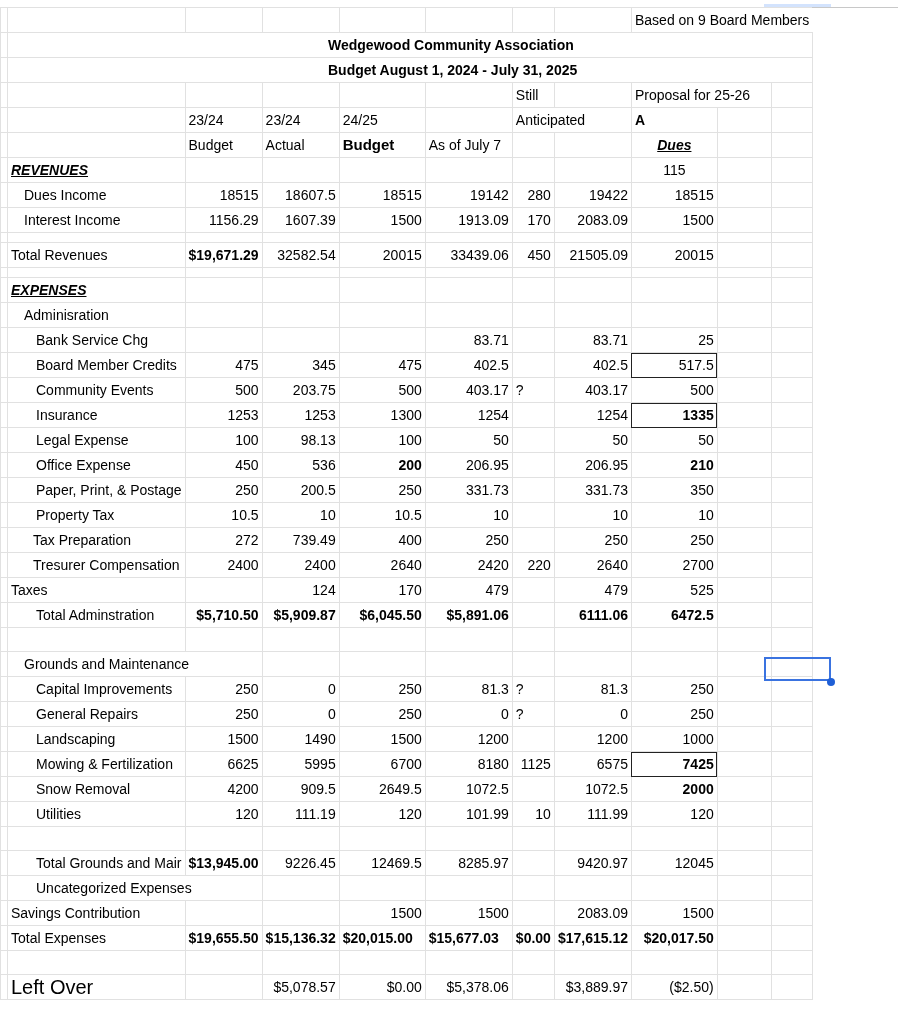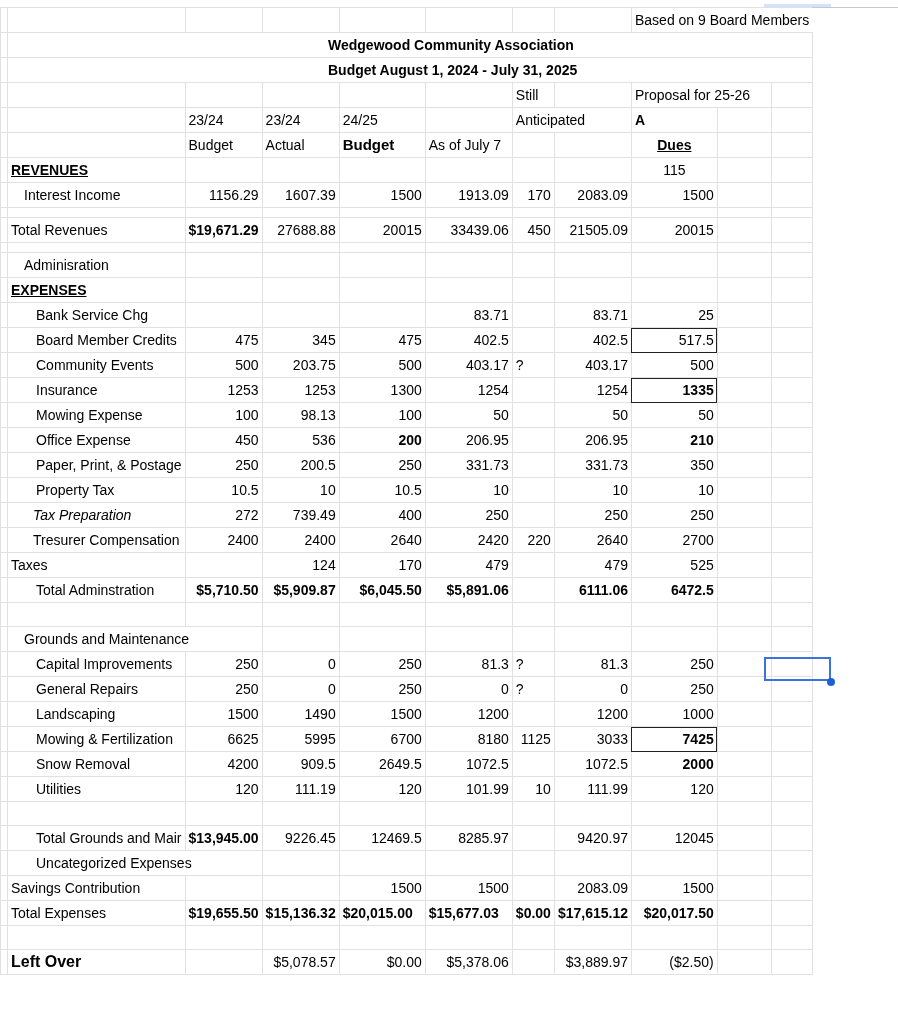--- a/index.html
+++ b/index.html
@@ -7,21 +7,21 @@
   .sheet { position: absolute; left: 0; top: 4px; width: 720px; height: 1023px; }
   .topline { position: absolute; left: 0; top: 0; width: 898px; height: 3px; border-bottom: 1px solid #c8c8c8; background: #fff; }
   .hdr-sel { position: absolute; left: 764px; top: 0; width: 67px; height: 3px; background: #d3e3fd; }
   table.grid { position: absolute; left: 0; top: 3px; border-collapse: collapse; table-layout: fixed; }
   table.grid td { border: 1px solid #e1e1e1; padding: 0 3px; height: 24px; font-size: 14px; white-space: nowrap; overflow: visible; line-height: 24px; box-sizing: border-box; }
   td.spacer { height: 10px !important; line-height: 10px !important; }
   td.r { text-align: right; }
   td.c { text-align: center; }
   .cal { font-family: "Liberation Sans", sans-serif; font-size: 13.5px; }
   .b { font-weight: bold; margin-left: 48px; }
-  .u { text-decoration: underline; }
+  .u { text-decoration: underline; font-style: italic; }
   .ind1 { padding-left: 16px !important; }
   .ind2 { padding-left: 28px !important; }
   .boxed { outline: 1.5px solid #222; outline-offset: -1px; }
   .selbox { position: absolute; left: 764px; top: 653px; width: 67px; height: 24px; border: 2px solid #3a73e0; box-sizing: border-box; }
   .selhandle { position: absolute; left: 827px; top: 674px; width: 8px; height: 8px; border-radius: 50%; background: #1f5fd6; }
 </style>
 </head>
 <body>
 
 <div class="sheet">
@@ -113,20 +113,33 @@
           <td></td>
           <td></td>
           <td></td>
           <td></td>
       <td class="c">115</td>
       <td></td>
           <td></td>
     </tr>
     <tr>
       <td></td>
+      <td class="cal ind1">Dues Income</td>
+      <td class="r cal">18515</td>
+      <td class="r">18607.5</td>
+      <td class="r cal">18515</td>
+      <td class="r cal">19142</td>
+      <td class="r">280</td>
+      <td class="r">19422</td>
+      <td class="r cal">18515</td>
+      <td></td>
+          <td></td>
+    </tr>
+    <tr>
+      <td></td>
       <td class="cal ind1">Interest Income</td>
       <td class="r cal">1156.29</td>
       <td class="r">1607.39</td>
       <td class="r cal">1500</td>
       <td class="r cal">1913.09</td>
       <td class="r">170</td>
       <td class="r">2083.09</td>
       <td class="r cal">1500</td>
       <td></td>
           <td></td>
@@ -141,21 +154,21 @@
           <td class="spacer"></td>
           <td class="spacer"></td>
           <td class="spacer"></td>
           <td class="spacer"></td>
           <td class="spacer"></td>
         </tr>
     <tr>
       <td></td>
       <td class="cal">Total Revenues</td>
       <td class="r cal b">$19,671.29</td>
-      <td class="r">27688.88</td>
+      <td class="r">32582.54</td>
       <td class="r">20015</td>
       <td class="r">33439.06</td>
       <td class="r">450</td>
       <td class="r">21505.09</td>
       <td class="r">20015</td>
       <td></td>
           <td></td>
     </tr>
     <tr>
           <td class="spacer"></td>
@@ -166,34 +179,34 @@
           <td class="spacer"></td>
           <td class="spacer"></td>
           <td class="spacer"></td>
           <td class="spacer"></td>
           <td class="spacer"></td>
           <td class="spacer"></td>
         </tr>
 
     <tr>
       <td></td>
+      <td class="cal b u">EXPENSES</td>
+      <td></td>
+          <td></td>
+          <td></td>
+          <td></td>
+          <td></td>
+          <td></td>
+          <td></td>
+          <td></td>
+          <td></td>
+    </tr>
+    <tr>
+      <td></td>
       <td class="cal ind1">Adminisration</td>
-      <td></td>
-          <td></td>
-          <td></td>
-          <td></td>
-          <td></td>
-          <td></td>
-          <td></td>
-          <td></td>
-          <td></td>
-    </tr>
-    <tr>
-      <td></td>
-      <td class="cal b u">EXPENSES</td>
       <td></td>
           <td></td>
           <td></td>
           <td></td>
           <td></td>
           <td></td>
           <td></td>
           <td></td>
           <td></td>
     </tr>
@@ -245,21 +258,21 @@
       <td class="r cal">1300</td>
       <td class="r cal">1254</td>
       <td></td>
       <td class="r">1254</td>
       <td class="r cal b boxed">1335</td>
       <td></td>
           <td></td>
     </tr>
     <tr>
       <td></td>
-      <td class="cal ind2">Mowing Expense</td>
+      <td class="cal ind2">Legal Expense</td>
       <td class="r cal">100</td>
       <td class="r">98.13</td>
       <td class="r cal">100</td>
       <td class="r cal">50</td>
       <td></td>
       <td class="r">50</td>
       <td class="r cal">50</td>
       <td></td>
           <td></td>
     </tr>
@@ -297,21 +310,21 @@
       <td class="r cal">10.5</td>
       <td class="r cal">10</td>
       <td></td>
       <td class="r">10</td>
       <td class="r cal">10</td>
       <td></td>
           <td></td>
     </tr>
     <tr>
       <td></td>
-      <td class="cal" style="padding-left:25px;font-style:italic;">Tax Preparation</td>
+      <td class="cal" style="padding-left:25px;">Tax Preparation</td>
       <td class="r cal">272</td>
       <td class="r">739.49</td>
       <td class="r cal">400</td>
       <td class="r cal">250</td>
       <td></td>
       <td class="r">250</td>
       <td class="r cal">250</td>
       <td></td>
           <td></td>
     </tr>
@@ -420,21 +433,21 @@
           <td></td>
     </tr>
     <tr>
       <td></td>
       <td class="cal ind2">Mowing &amp; Fertilization</td>
       <td class="r cal">6625</td>
       <td class="r">5995</td>
       <td class="r cal">6700</td>
       <td class="r cal">8180</td>
       <td class="r cal">1125</td>
-      <td class="r">3033</td>
+      <td class="r">6575</td>
       <td class="r cal b boxed">7425</td>
       <td></td>
           <td></td>
     </tr>
     <tr>
       <td></td>
       <td class="cal ind2">Snow Removal</td>
       <td class="r cal">4200</td>
       <td class="r">909.5</td>
       <td class="r">2649.5</td>
@@ -530,21 +543,21 @@
           <td></td>
           <td></td>
           <td></td>
           <td></td>
           <td></td>
           <td></td>
           <td></td>
         </tr>
     <tr>
       <td></td>
-      <td style="font-size:16px;font-weight:bold;">Left Over</td>
+      <td style="font-size:20px;">Left Over</td>
       <td class="r cal"></td>
       <td class="r cal">$5,078.57</td>
       <td class="r cal">$0.00</td>
       <td class="r cal">$5,378.06</td>
       <td></td>
       <td class="r cal">$3,889.97</td>
       <td class="r cal">($2.50)</td>
       <td></td>
           <td></td>
     </tr>

